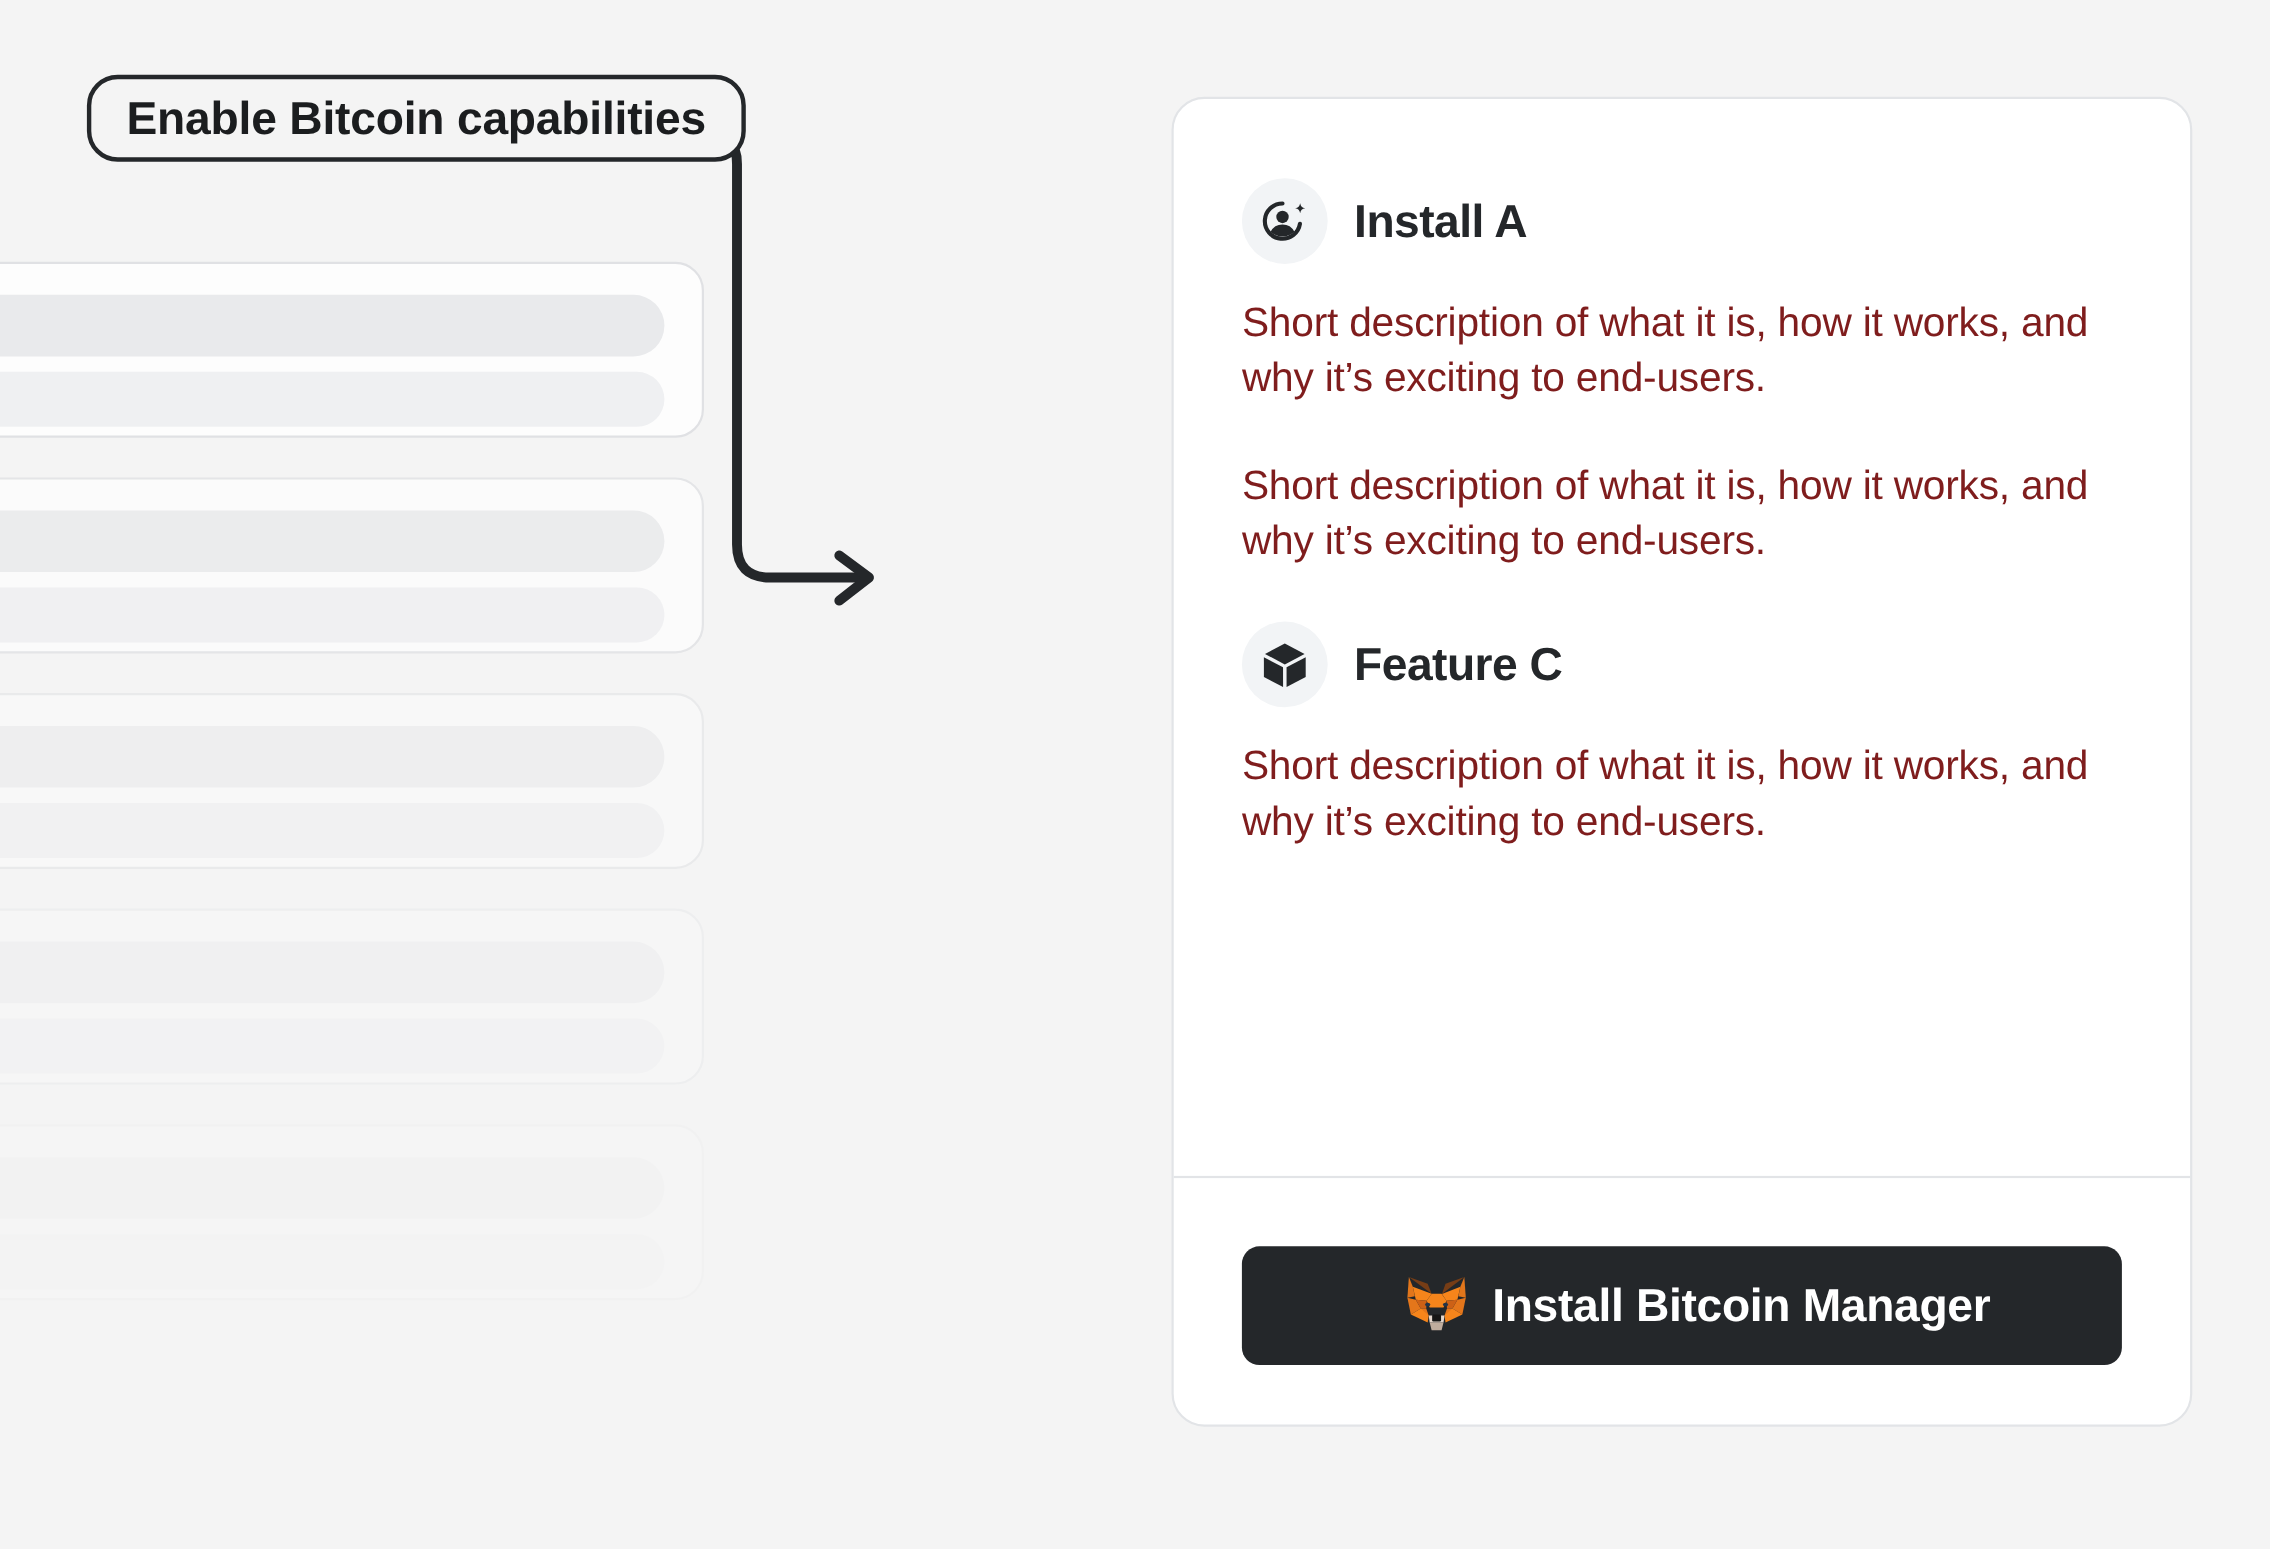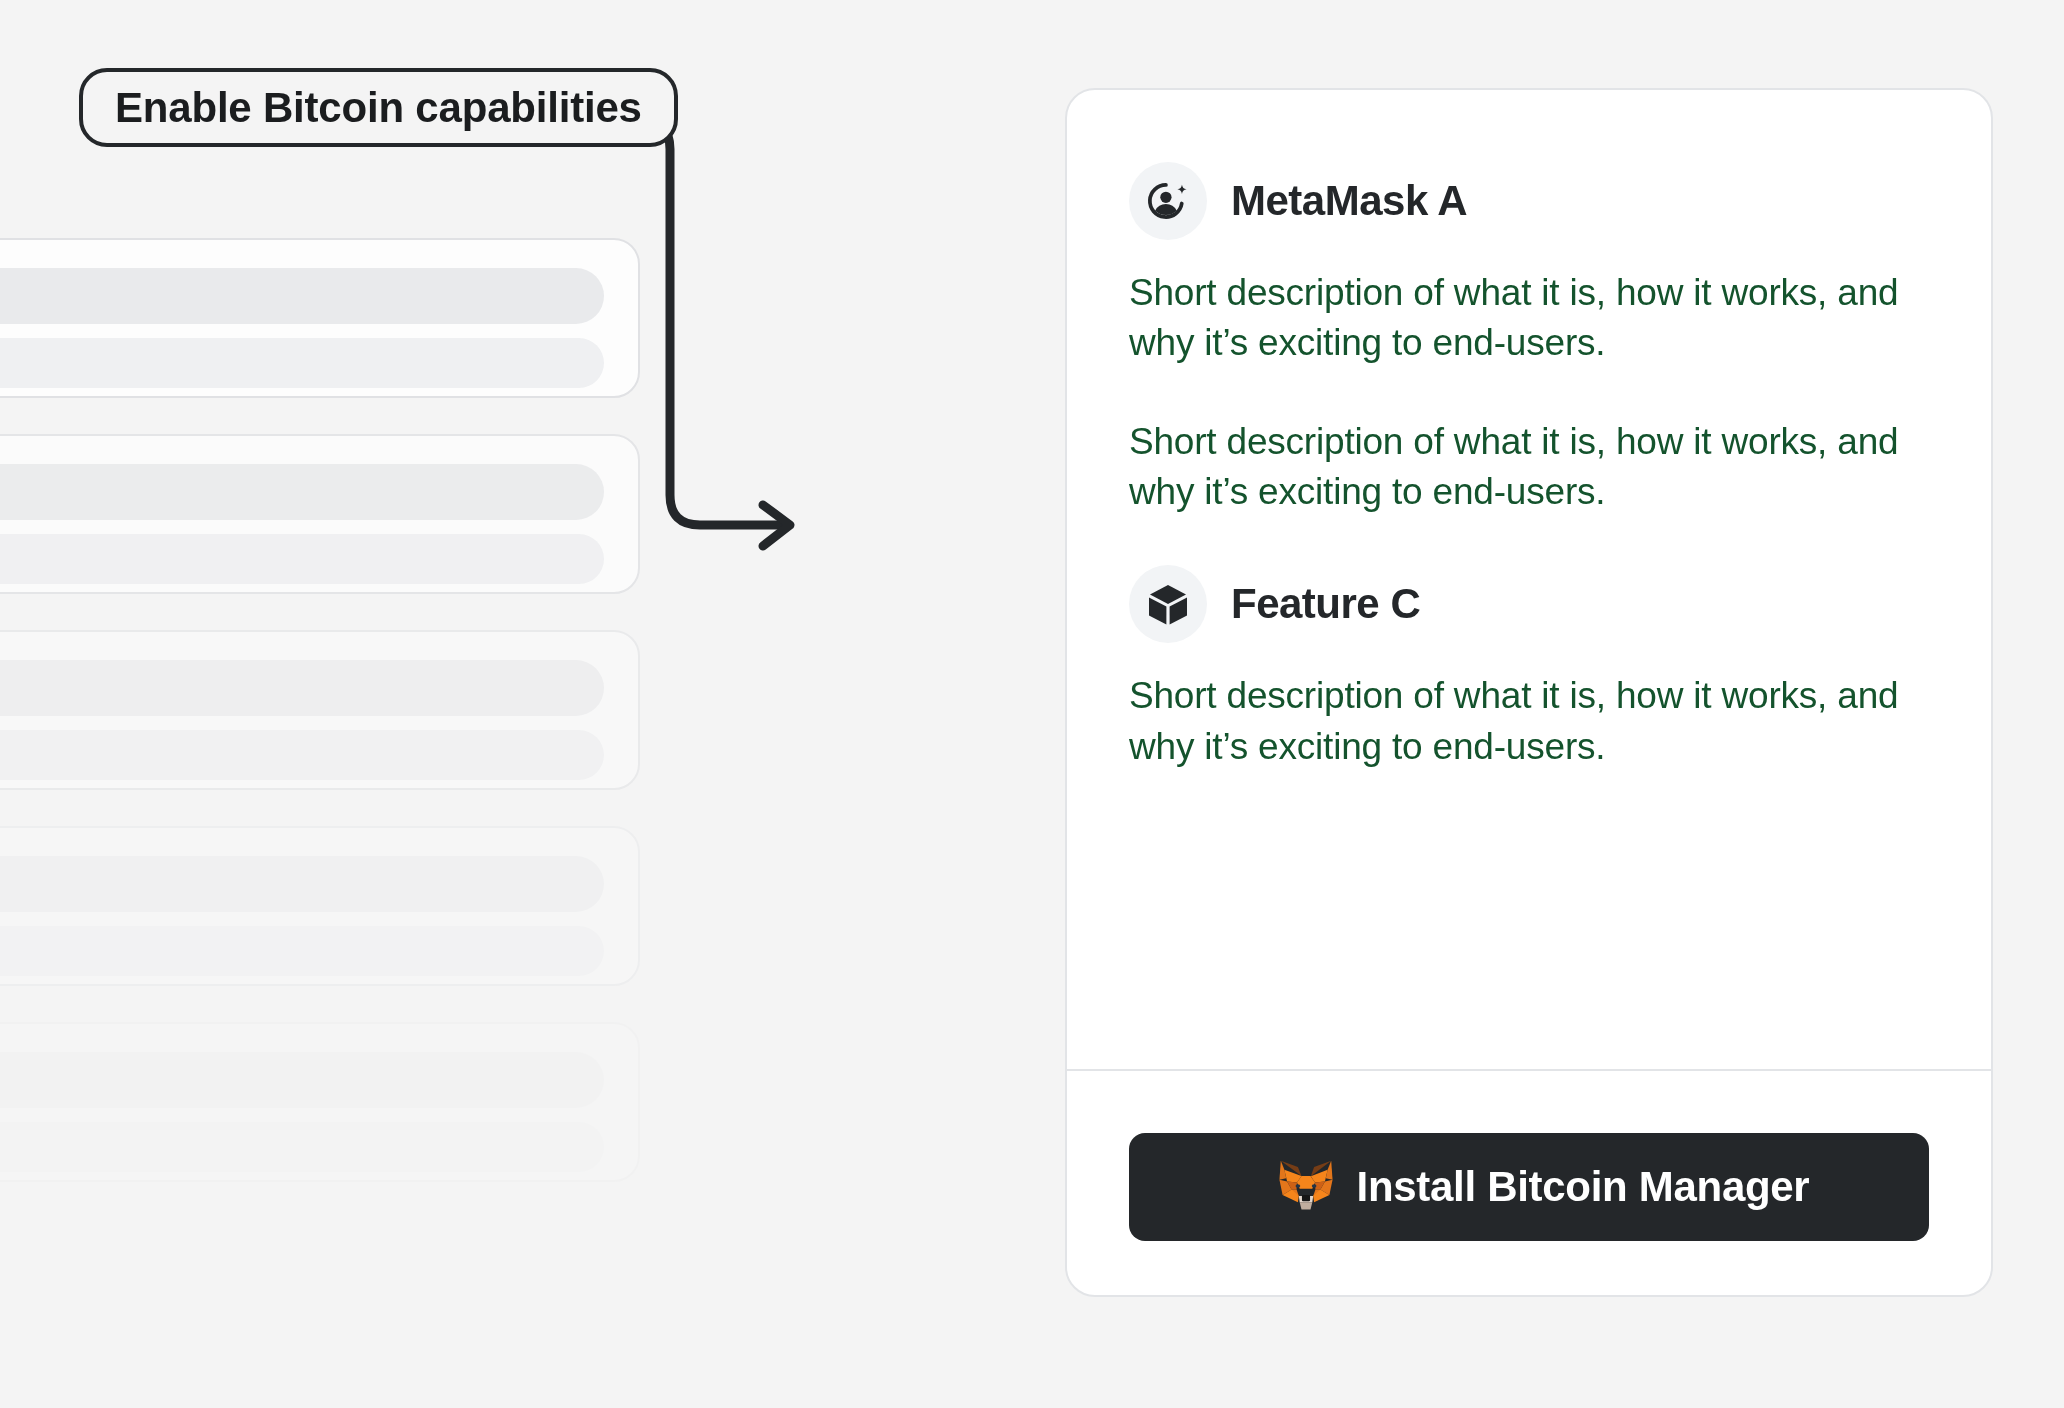--- a/index.html
+++ b/index.html
@@ -126,21 +126,21 @@
   .feature-title {
     font-size: 42px;
     font-weight: 700;
     color: #24272a;
     letter-spacing: -0.5px;
   }
 
   .feature-desc {
     font-size: 37px;
     line-height: 1.36;
-    color: #14532d;
+    color: #7f1d1d;
     max-width: 800px;
     letter-spacing: -0.2px;
     margin-top: 28px;
   }
 
   
   #card-footer {
     border-top: 2px solid #e2e4e7;
     padding: 62px 62px 54px 62px;
   }
@@ -216,21 +216,21 @@
     <div class="feature-block">
       <div class="feature-head">
         <span class="feature-icon-wrap">
           <svg width="50" height="50" viewBox="0 0 48 48" fill="none">
             <path d="M22 8.6a15.4 15.4 0 1 0 15.2 17.8" stroke="#24272a" stroke-width="3.6" stroke-linecap="round" fill="none"></path>
             <circle cx="22" cy="20.4" r="5.4" fill="#24272a"></circle>
             <path d="M11.6 33.4a11.6 11.6 0 0 1 20.8 0 15.3 15.3 0 0 1-20.8 0z" fill="#24272a"></path>
             <path d="M37.4 8.4c.5 2.8 1.6 3.9 4.4 4.4-2.8.5-3.9 1.6-4.4 4.4-.5-2.8-1.6-3.9-4.4-4.4 2.8-.5 3.9-1.6 4.4-4.4z" fill="#24272a"></path>
           </svg>
         </span>
-        <span class="feature-title">MetaMask A</span>
+        <span class="feature-title">Install A</span>
       </div>
       <div class="feature-desc">Short description of what it is, how it works, and why it’s exciting to end-users.</div>
     </div>
 
     <div class="feature-block">
       <div class="feature-desc">Short description of what it is, how it works, and why it’s exciting to end-users.</div>
     </div>
 
     <div class="feature-block">
       <div class="feature-head">

